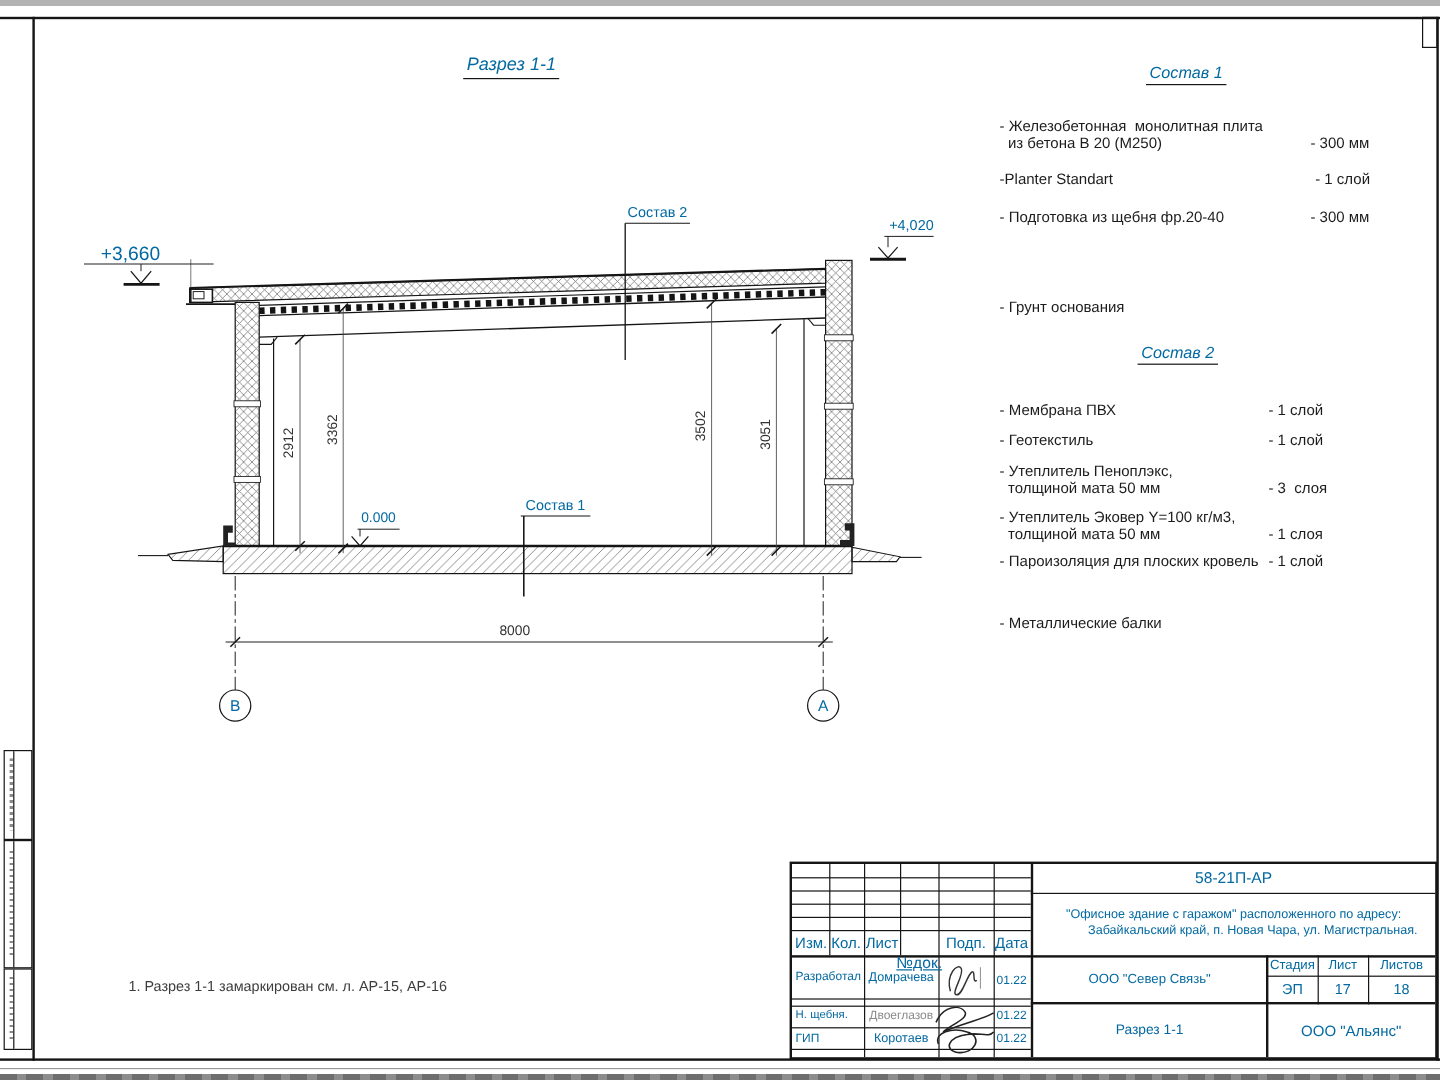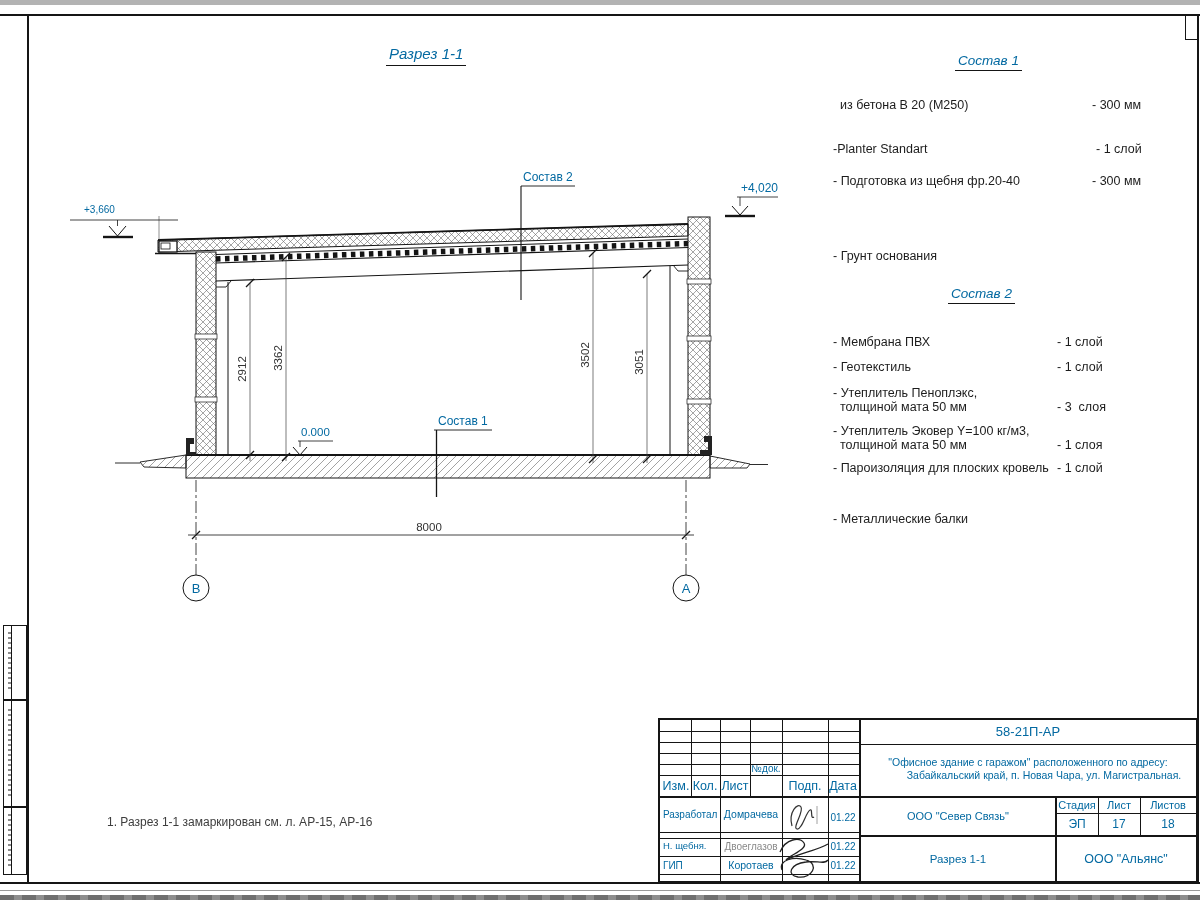--- a/index.html
+++ b/index.html
@@ -149,38 +149,39 @@
 
     <g stroke="#151515" fill="none">
       <path d="M521,186 L575,186" stroke-width="0.9"></path>
       <path d="M521,186 L521,300" stroke-width="1.1"></path>
       <path d="M434,430 L492,430" stroke-width="0.9"></path>
       <path d="M436.5,430 L436.5,497" stroke-width="1.3"></path>
     </g>
   </svg>
 
   <div class="t" style="left:386px;top:46px;font-size:15px;font-style:italic;border-bottom:1.2px solid #151515;padding:0 3px 2px 3px;">Разрез 1-1</div>
-  <div class="t" style="left:84px;top:204px;font-size:10px;">+3,660</div>
+  <div class="t" style="left:84px;top:204px;font-size:16px;">+3,660</div>
   <div class="t" style="left:741px;top:182px;font-size:12px;">+4,020</div>
   <div class="t" style="left:301px;top:426px;font-size:11.5px;">0.000</div>
   <div class="t rot" style="left:242px;top:369px;font-size:11.5px;color:#333;">2912</div>
   <div class="t rot" style="left:278px;top:358px;font-size:11.5px;color:#333;">3362</div>
   <div class="t rot" style="left:585px;top:355px;font-size:11.5px;color:#333;">3502</div>
   <div class="t rot" style="left:639px;top:362px;font-size:11.5px;color:#333;">3051</div>
   <div class="t ctr" style="left:429px;top:527px;font-size:11.5px;color:#333;">8000</div>
   <div class="t ctr" style="left:196px;top:589px;font-size:13px;">В</div>
   <div class="t ctr" style="left:686px;top:589px;font-size:13px;">А</div>
   <div class="t" style="left:523px;top:171px;font-size:12px;">Состав 2</div>
   <div class="t" style="left:438px;top:415px;font-size:12px;">Состав 1</div>
   <div class="t" style="left:107px;top:816px;font-size:12px;color:#3d3d3d;">1. Разрез 1-1 замаркирован см. л. АР-15, АР-16</div>
 
   <div class="t sostav-h" style="left:955px;top:53px;">Состав 1</div>
   <div class="abs" style="left:833px;top:98px;width:340px;height:175px;">
     <div class="list-row" style="top:0;">
       <div class="nm">
+          <span>- Железобетонная  монолитная плита</span>
           <span>  из бетона В 20 (М250)</span>
         </div>
       <span class="val" style="left:259px;">- 300 мм</span>
     </div>
     <div class="list-row" style="top:44px;">
       <div class="nm">
           <span>-Planter Standart</span>
         </div>
       <span class="val" style="left:263px;">- 1 слой</span>
     </div>
@@ -261,21 +262,21 @@
     <div class="hl" style="left:0;top:118px;width:199px;"></div>
     <div class="hl" style="left:0;top:136px;width:199px;"></div>
     <div class="hl" style="left:0;top:154px;width:199px;"></div>
     <div class="hl" style="left:199px;top:24px;width:337px;"></div>
     <div class="hl" style="left:395px;top:93px;width:141px;"></div>
     <div class="hl" style="left:199px;top:115px;width:337px;height:2px;"></div>
 
     <div class="t ctr" style="left:16px;top:66px;font-size:12.5px;">Изм.</div>
     <div class="t ctr" style="left:45px;top:66px;font-size:12.5px;">Кол.</div>
     <div class="t ctr" style="left:75px;top:66px;font-size:12.5px;">Лист</div>
-    <div class="t ctr" style="left:106px;top:49px;font-size:10px;">№док.</div>
+    <div class="t ctr" style="left:106px;top:83px;font-size:13px;text-decoration:underline;">№док.</div>
     <div class="t ctr" style="left:145px;top:66px;font-size:12.5px;">Подп.</div>
     <div class="t ctr" style="left:183px;top:66px;font-size:12.5px;">Дата</div>
 
     <div class="t" style="left:3px;top:89px;font-size:10px;">Разработал</div>
     <div class="t ctr" style="left:91px;top:95px;font-size:10.5px;">Домрачева</div>
     <div class="t ctr" style="left:183px;top:98px;font-size:10px;">01.22</div>
     <div class="t" style="left:3px;top:121px;font-size:9.5px;">Н. щебня.</div>
     <div class="t ctr" style="left:91px;top:127px;font-size:10px;color:#8a8a8a;">Двоеглазов</div>
     <div class="t ctr" style="left:183px;top:127px;font-size:10px;">01.22</div>
     <div class="t" style="left:3px;top:140px;font-size:10px;">ГИП</div>

